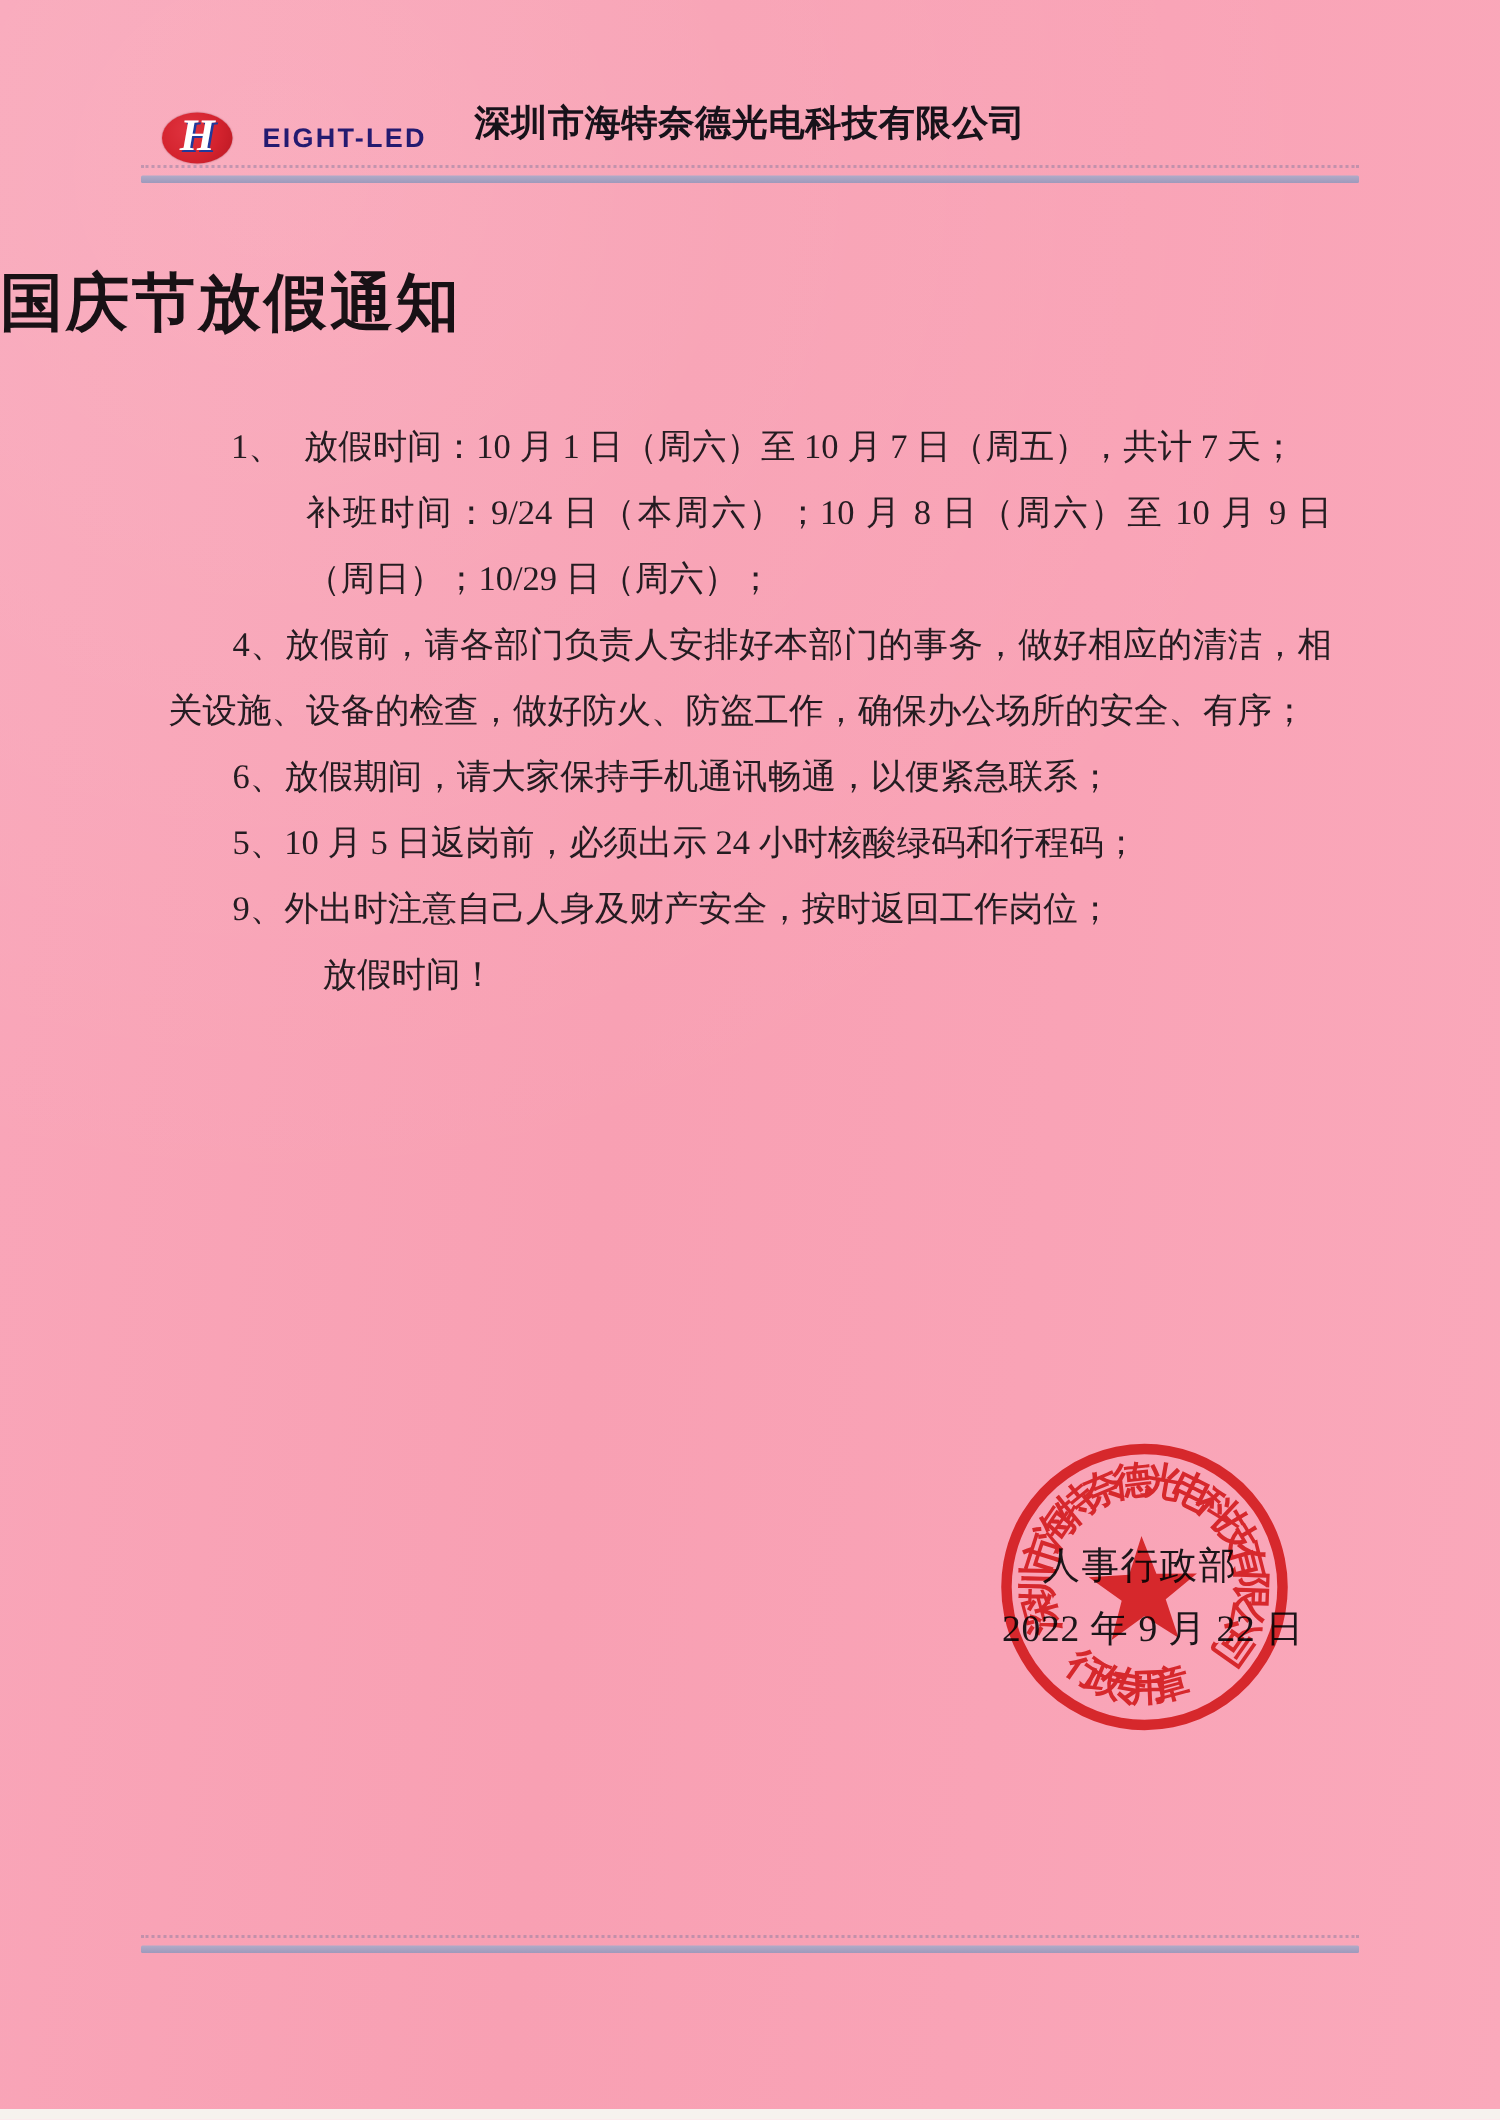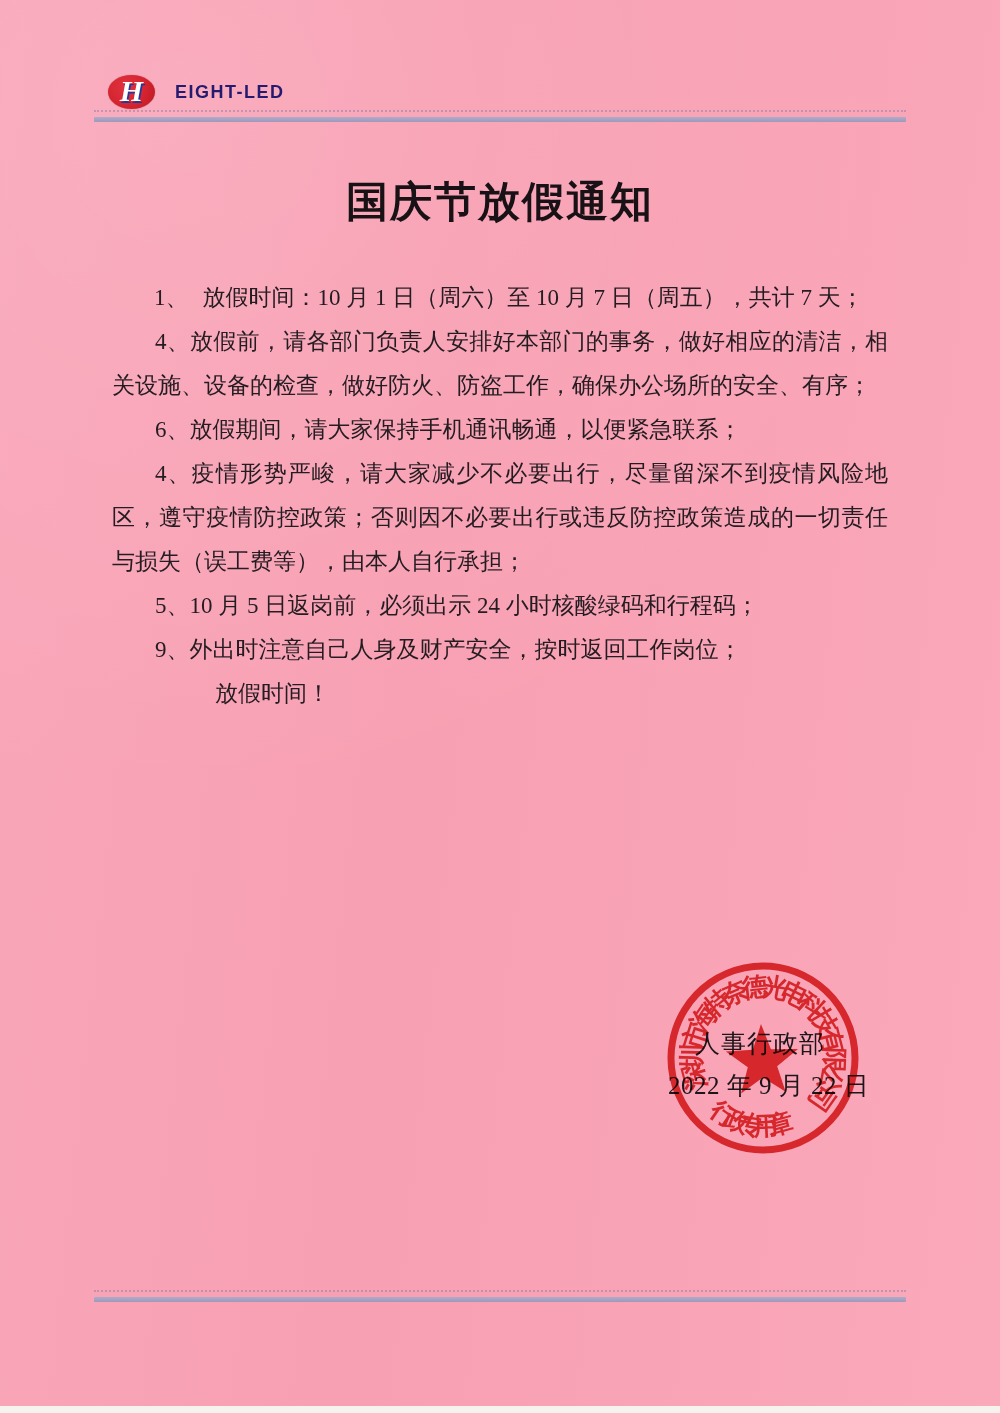--- a/index.html
+++ b/index.html
@@ -34,21 +34,21 @@
     color:#17121a;letter-spacing:0.5px;
   }
   
   .rule{position:absolute;left:94px;width:812px;}
   .rule .dotted{height:0;border-top:2px dotted rgba(140,125,160,0.5);margin-bottom:5px;}
   .rule .solid{height:5px;background:linear-gradient(180deg,#b0abc8,#9e99bb);border-radius:1px;}
   .rule-top{top:110px;}
   .rule-bottom{top:1290px;}
   
   .doc-title{
-    position:absolute;left:0;top:174px;width:100%;margin:0;text-align:center;
+    position:absolute;left:0;top:174px;width:100%;margin:0;text-align:left;
     font-size:42px;font-weight:700;letter-spacing:2px;color:#181115;
   }
   
   .doc-body{
     position:absolute;left:112px;top:276px;width:776px;
     font-size:23px;line-height:44px;color:#241c21;text-align:justify;
   }
   .doc-body p{margin:0;}
   .indent{text-indent:43px;}
   .item1{margin-left:92px;}
@@ -76,36 +76,37 @@
 
 <div class="page">
 
   <header class="letterhead">
     <div class="logo">
       <span class="logo-mark">
         <span class="h">H</span>
       </span>
       <span class="logo-text">EIGHT-LED</span>
     </div>
+    <div class="company-name">深圳市海特奈德光电科技有限公司</div>
   </header>
 
   <div class="rule rule-top">
     <div class="dotted"></div>
     <div class="solid"></div>
   </div>
 
   <h1 class="doc-title">国庆节放假通知</h1>
 
   <main class="doc-body">
     <div class="item1">
       <p class="first"><span class="num">1、</span><span>放假时间：10 月 1 日（周六）至 10 月 7 日（周五），共计 7 天；</span></p>
+      <p class="rest">补班时间：9/24 日（本周六）；10 月 8 日（周六）至 10 月 9 日（周日）；10/29 日（周六）；</p>
     </div>
     <p class="indent">4、放假前，请各部门负责人安排好本部门的事务，做好相应的清洁，相关设施、设备的检查，做好防火、防盗工作，确保办公场所的安全、有序；</p>
     <p class="indent">6、放假期间，请大家保持手机通讯畅通，以便紧急联系；</p>
-    <p class="indent">4、疫情形势严峻，请大家减少不必要出行，尽量留深不到疫情风险地区，遵守疫情防控政策；否则因不必要出行或违反防控政策造成的一切责任与损失（误工费等），由本人自行承担；</p>
     <p class="indent">5、10 月 5 日返岗前，必须出示 24 小时核酸绿码和行程码；</p>
     <p class="indent">9、外出时注意自己人身及财产安全，按时返回工作岗位；</p>
     <p class="final-line">放假时间！</p>
   </main>
 
   <div class="sign-dept">人事行政部</div>
   <div class="sign-date">2022 年 9 月 22 日</div>
 
   <svg class="stamp" viewBox="0 0 234 234" xmlns="http://www.w3.org/2000/svg">
     <circle class="stamp-ring" cx="117" cy="117" r="92"></circle>

